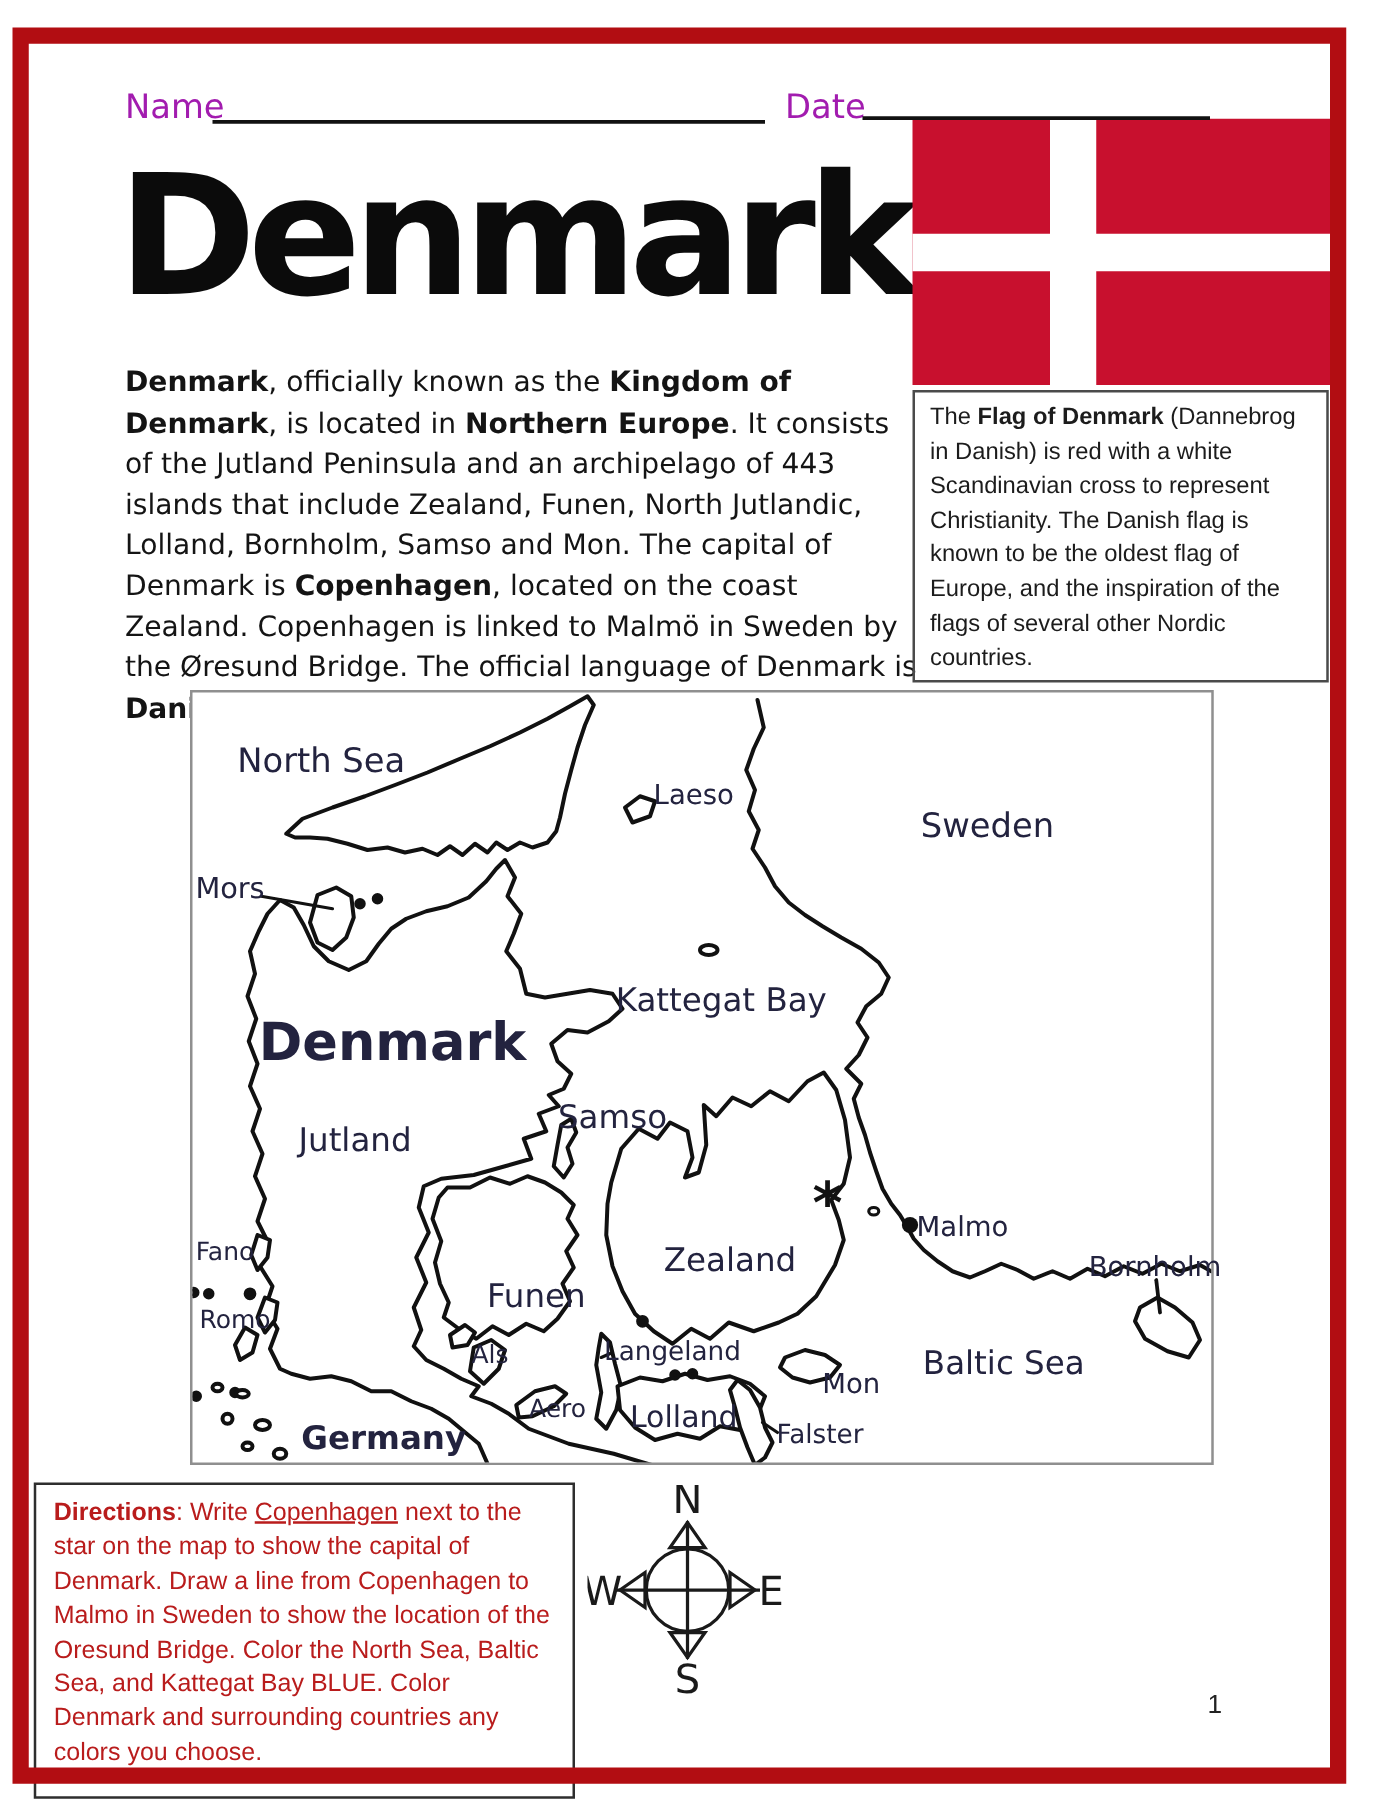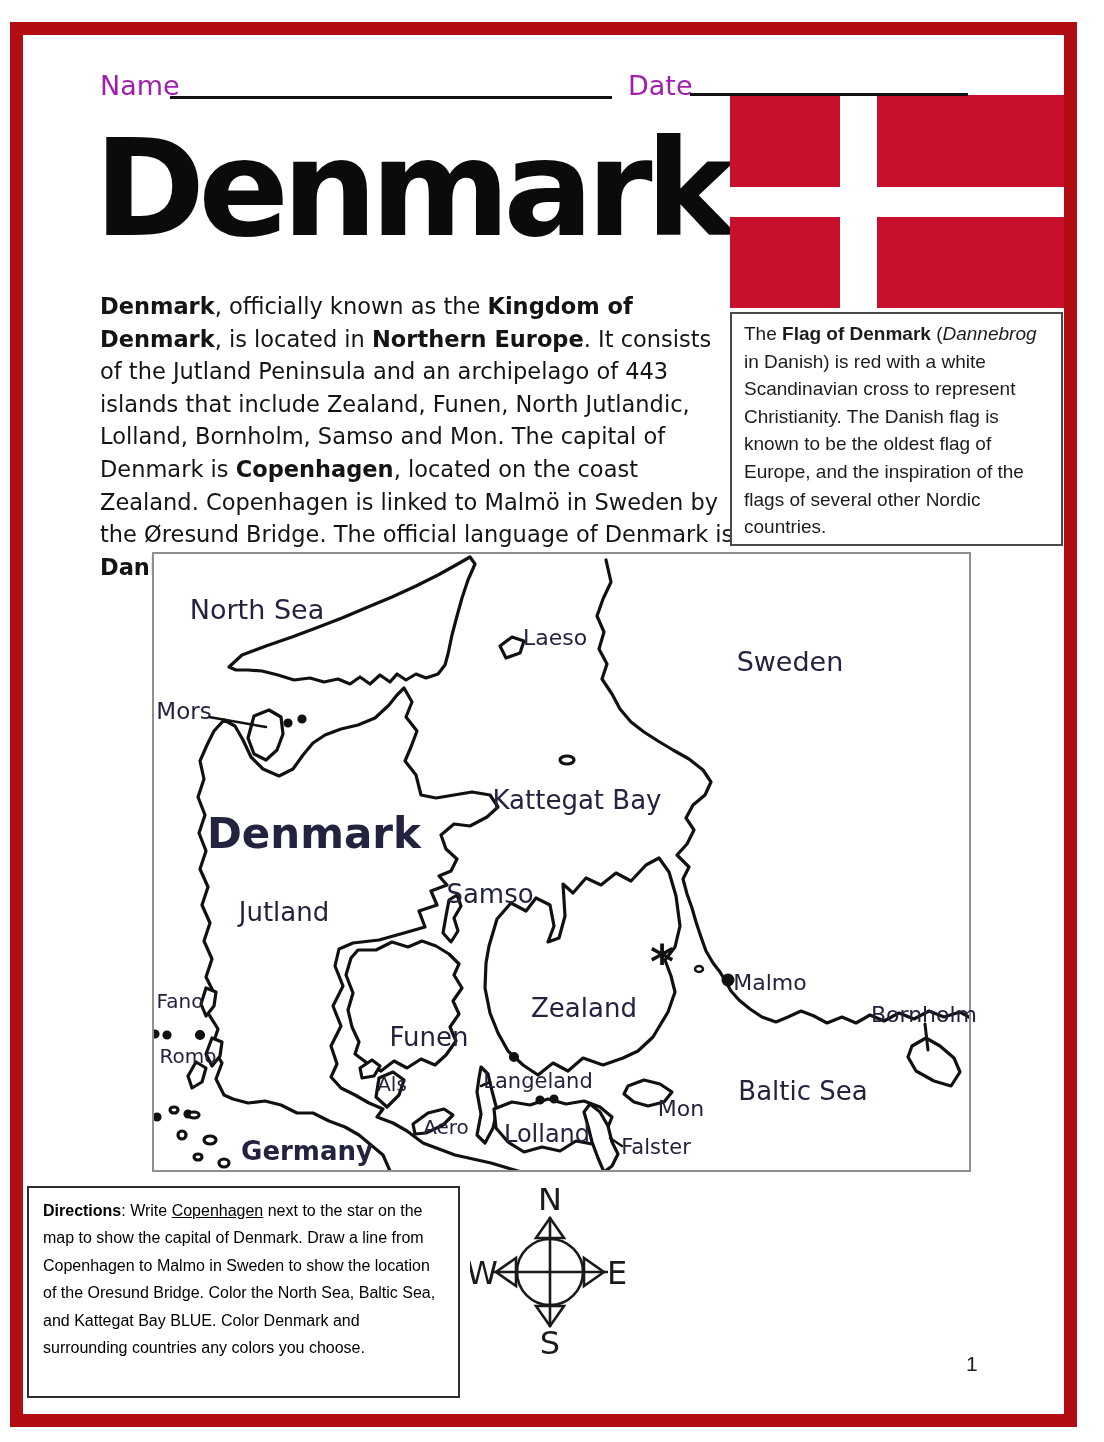--- a/index.html
+++ b/index.html
@@ -31,25 +31,25 @@
   .caption{position:absolute;left:730px;top:312px;width:333px;height:234px;box-sizing:border-box;
            border:2px solid #4a4a4a;padding:6px 12px;font-family:"Liberation Sans",sans-serif;
            font-size:19px;line-height:27.6px;color:#1c1c1c;z-index:10;}
   
   .map{position:absolute;left:152px;top:552px;width:819px;height:620px;box-sizing:border-box;
        border:2px solid #8f8f8f;background:#fff;z-index:5;}
   .map svg{position:absolute;left:0;top:0;}
   .map-label{position:absolute;transform:translate(-50%,-50%);color:var(--label-ink);
              white-space:pre-line;text-align:center;line-height:1.04;z-index:6;}
   
-  .directions{position:absolute;left:27px;top:1186px;width:433px;height:212px;box-sizing:border-box;
+  .directions{position:absolute;left:27px;top:1186px;width:433px;height:253px;box-sizing:border-box;
               border:2px solid #2e2e2e;padding:9px 14px;font-family:"Liberation Sans",sans-serif;
-              font-size:16px;line-height:27.4px;color:#000000;z-index:10;}
+              font-size:20px;line-height:27.4px;color:#b91c1c;z-index:10;}
   .seg-b{font-weight:bold;}
-  .seg-i{font-style:italic;}
+  .seg-i{}
   .seg-u{text-decoration:underline;}
   
   .compass{position:absolute;left:470px;top:1188px;z-index:10;}
   .compass text{font-family:"DejaVu Sans",sans-serif;font-size:32px;fill:#1a1a1a;}
   
   .pagenum{position:absolute;left:966px;top:1352px;font-family:"Liberation Sans",sans-serif;
            font-size:21px;color:#222;z-index:10;}
 </style>
 </head>
 <body>

